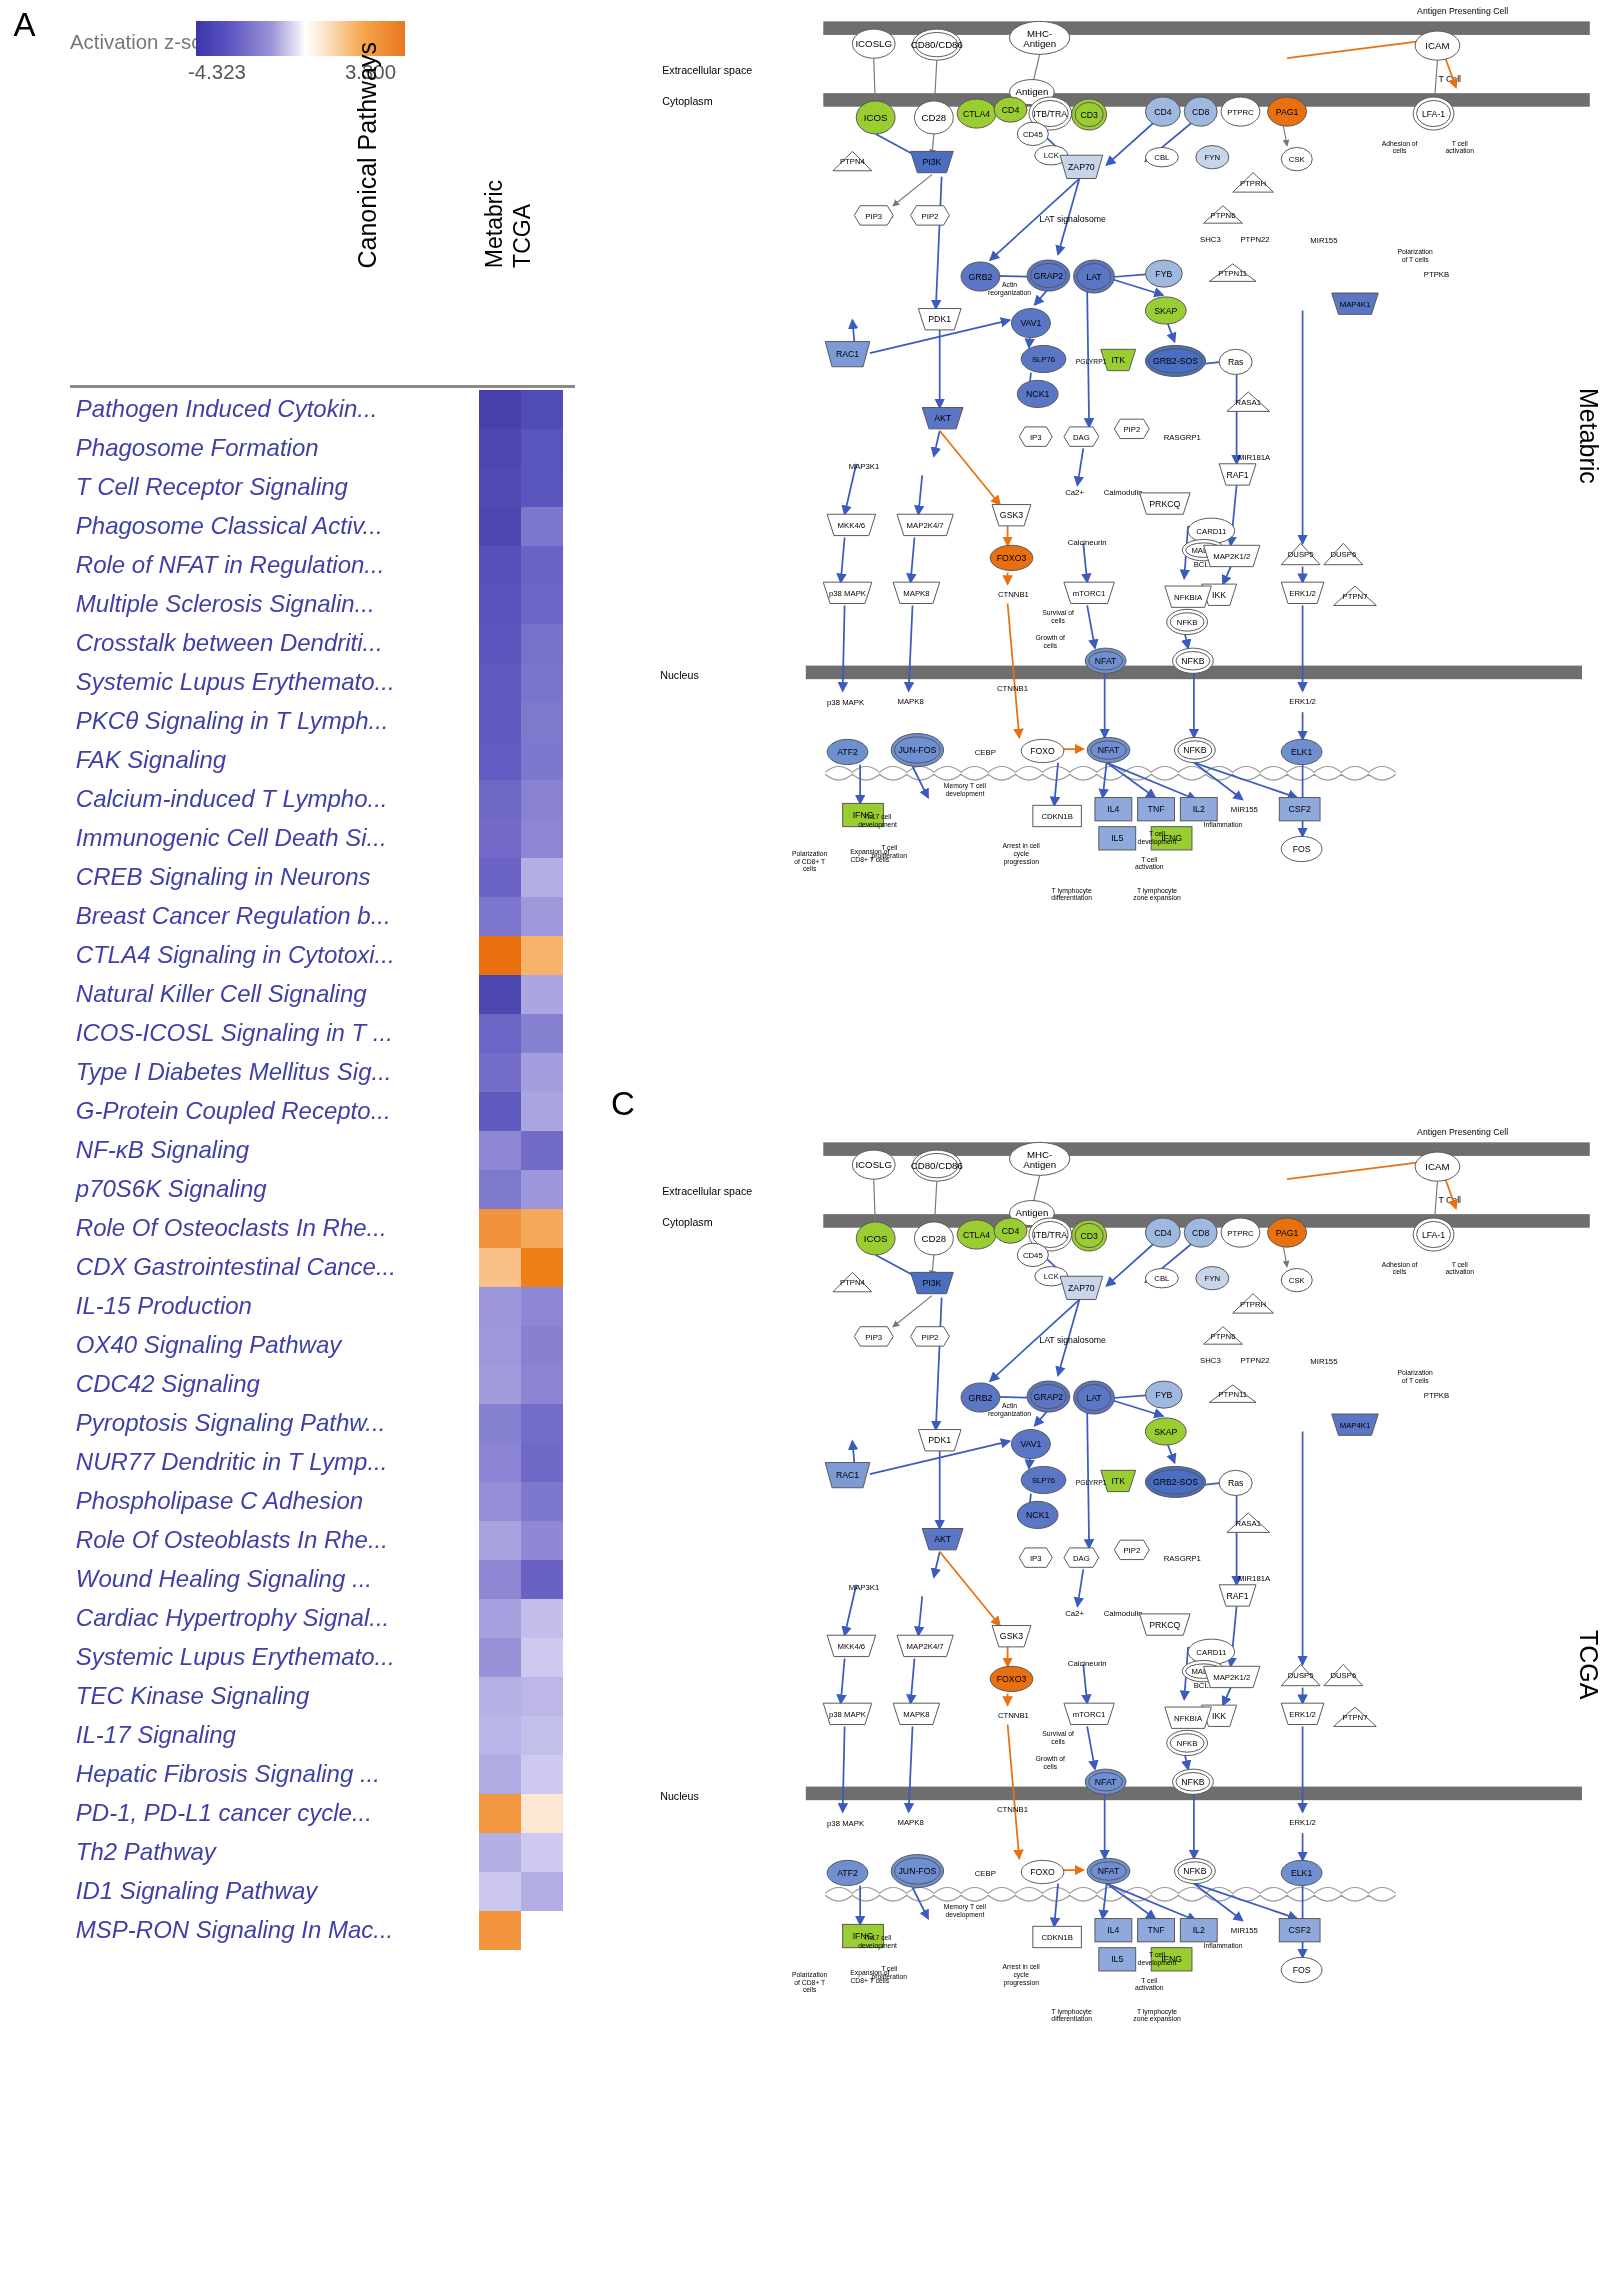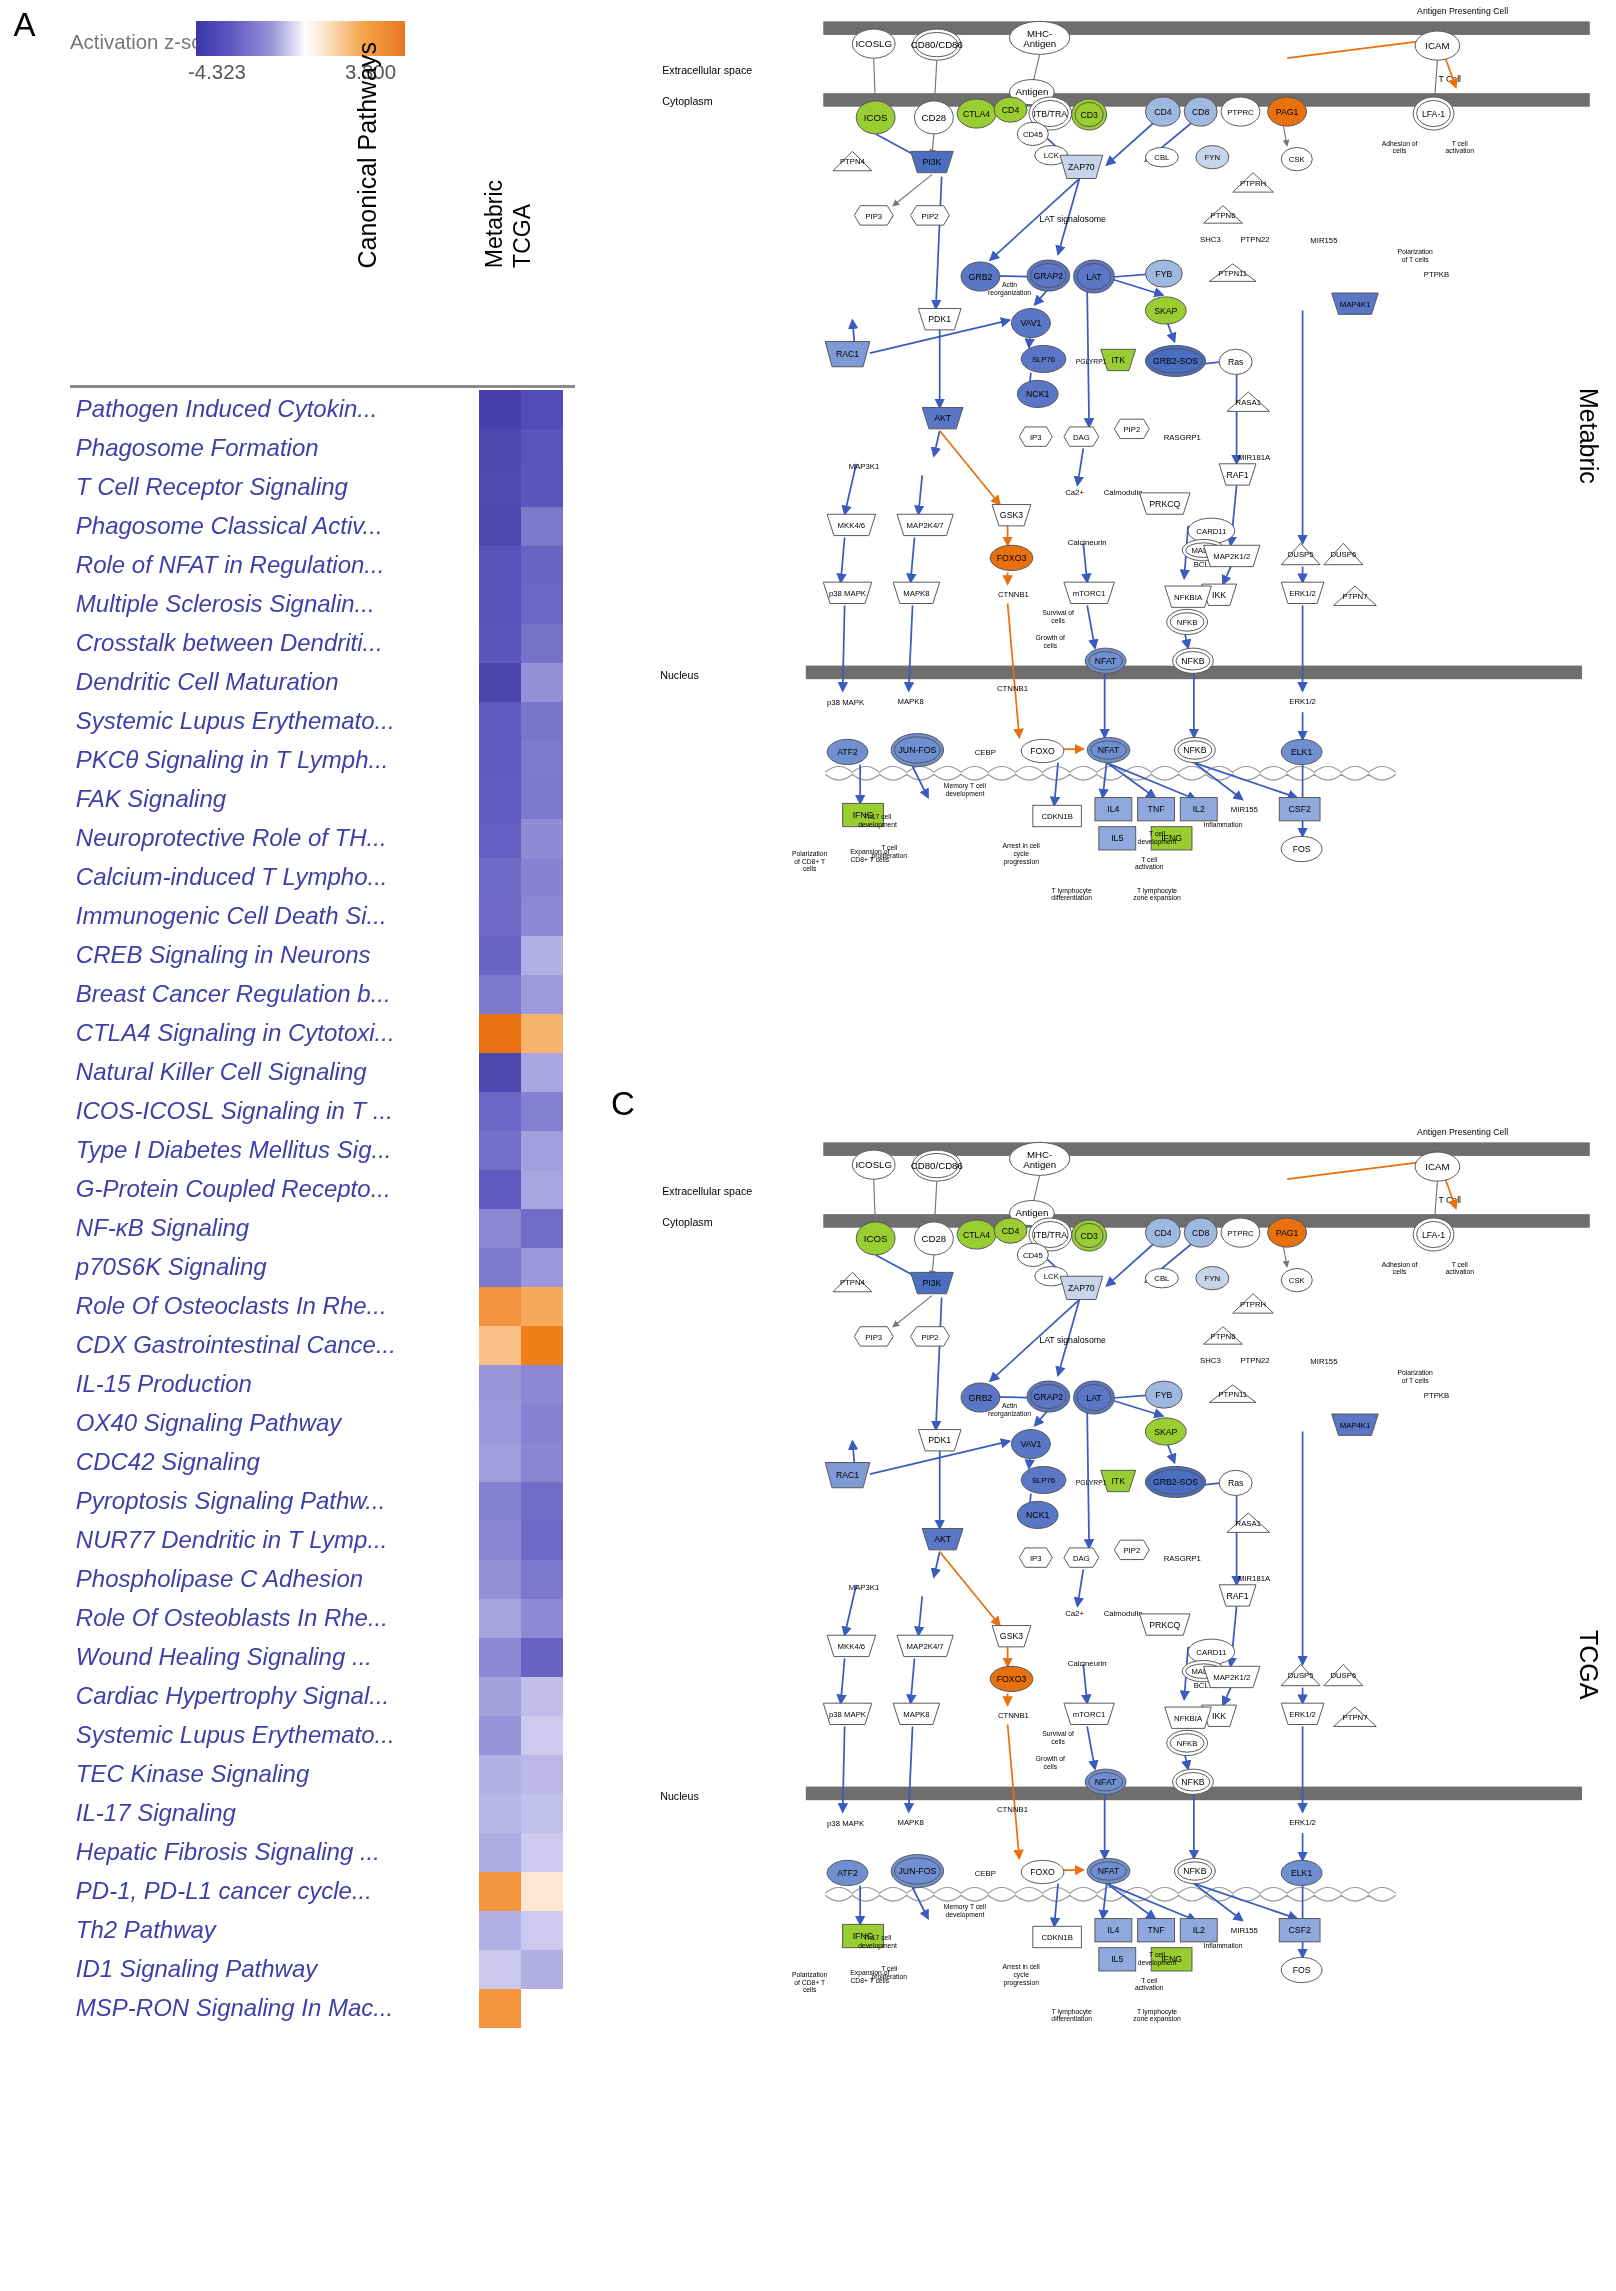--- a/index.html
+++ b/index.html
@@ -102,52 +102,38 @@
         </div>
       </div>
       <div class="hm-row">
         <div class="hm-name">Crosstalk between Dendriti...</div>
         <div class="hm-cells">
           <div class="hm-cell c0" style="background: rgb(93, 85, 189);"></div>
           <div class="hm-cell c1" style="background: rgb(119, 113, 202);"></div>
         </div>
       </div>
       <div class="hm-row">
-        <div class="hm-name">Dendritic Cell Maturation</div>
-        <div class="hm-cells">
-          <div class="hm-cell c0" style="background: rgb(77, 68, 174);"></div>
-          <div class="hm-cell c1" style="background: rgb(151, 144, 216);"></div>
-        </div>
-      </div>
-      <div class="hm-row">
         <div class="hm-name">Systemic Lupus Erythemato...</div>
         <div class="hm-cells">
           <div class="hm-cell c0" style="background: rgb(96, 89, 191);"></div>
           <div class="hm-cell c1" style="background: rgb(122, 116, 203);"></div>
         </div>
       </div>
       <div class="hm-row">
         <div class="hm-name">PKCθ Signaling in T Lymph...</div>
         <div class="hm-cells">
           <div class="hm-cell c0" style="background: rgb(98, 90, 192);"></div>
           <div class="hm-cell c1" style="background: rgb(127, 121, 206);"></div>
         </div>
       </div>
       <div class="hm-row">
         <div class="hm-name">FAK Signaling</div>
         <div class="hm-cells">
           <div class="hm-cell c0" style="background: rgb(99, 91, 193);"></div>
           <div class="hm-cell c1" style="background: rgb(125, 119, 205);"></div>
-        </div>
-      </div>
-      <div class="hm-row">
-        <div class="hm-name">Neuroprotective Role of TH...</div>
-        <div class="hm-cells">
-          <div class="hm-cell c0" style="background: rgb(101, 93, 194);"></div>
-          <div class="hm-cell c1" style="background: rgb(145, 138, 213);"></div>
         </div>
       </div>
       <div class="hm-row">
         <div class="hm-name">Calcium-induced T Lympho...</div>
         <div class="hm-cells">
           <div class="hm-cell c0" style="background: rgb(111, 104, 199);"></div>
           <div class="hm-cell c1" style="background: rgb(137, 130, 210);"></div>
         </div>
       </div>
       <div class="hm-row">

